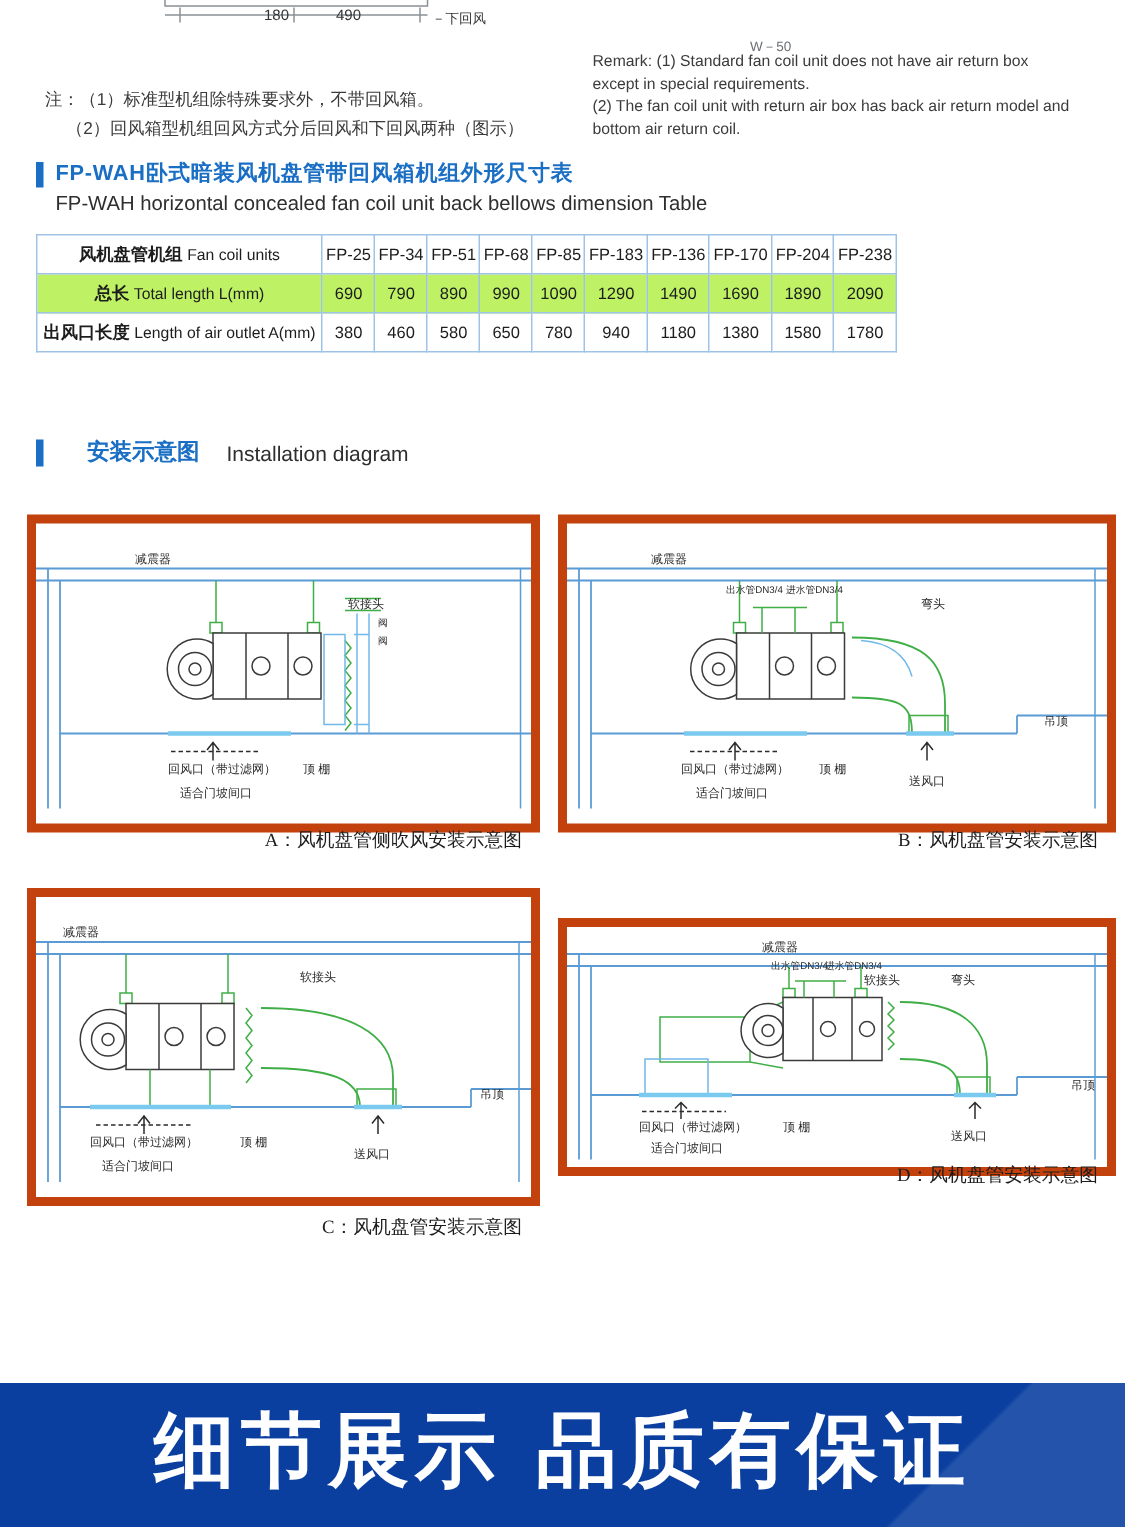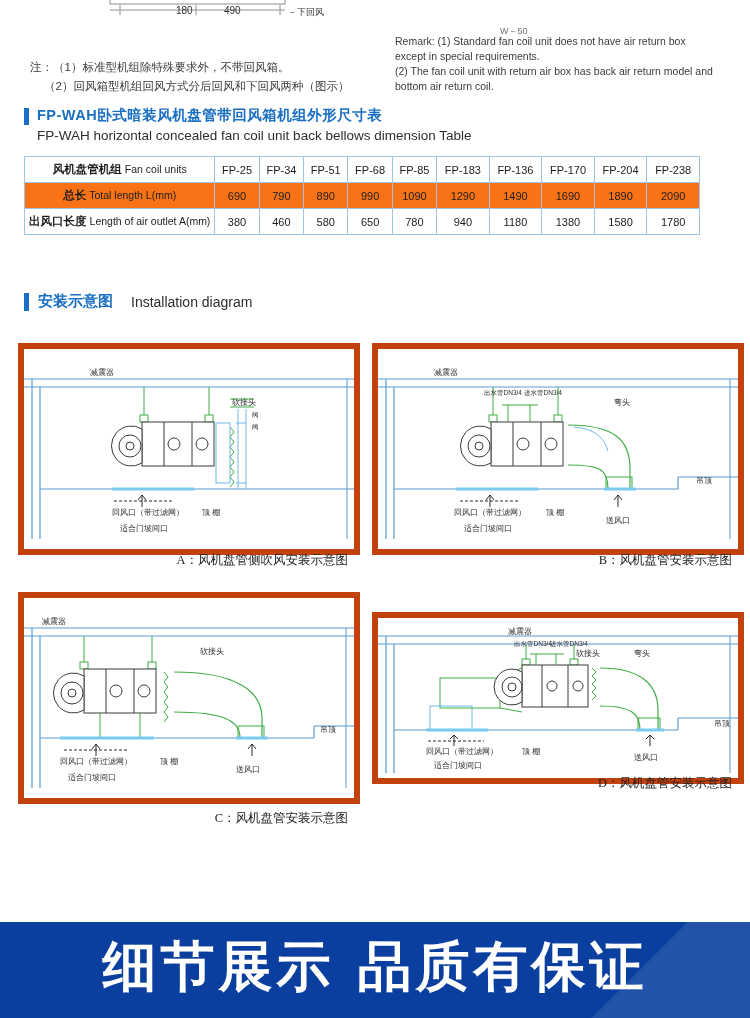--- a/index.html
+++ b/index.html
@@ -17,29 +17,29 @@
   .tiny-dim{position:absolute;font-size:10px;color:#333;}
 
   
   .sec-head{position:absolute;display:flex;align-items:flex-start;}
   .sec-bar{width:5px;height:17px;background:#1a6fc4;margin-right:8px;margin-top:2px;}
   .sec-cn{font-size:14.5px;font-weight:bold;color:#1a6fc4;letter-spacing:.5px;}
   .sec-en{font-size:13.5px;color:#2e2e2e;margin-top:3px;}
 
   .sec-head2{position:absolute;display:flex;align-items:center;}
   .sec-bar2{width:5px;height:18px;background:#1a6fc4;margin-right:9px;}
-  .sec-cn2{font-size:15px;font-weight:bold;color:#1a6fc4;}
+  .sec-cn2{font-size:15px;font-weight:bold;color:#1a6fc4;margin-left:20px;}
   .sec-en2{font-size:14px;color:#2e2e2e;margin-left:18px;}
 
   
-  table.dim{position:absolute;left:24px;top:156px;border-collapse:collapse;width:676px;
+  table.dim{position:absolute;left:24px;top:156px;border-collapse:collapse;width:574px;
             font-size:11px;color:#1d1d1d;}
   table.dim td{border:1px solid #9fc3e6;height:23px;text-align:center;white-space:nowrap;}
   table.dim td.lbl{text-align:center;width:172px;padding:0 4px;}
-  table.dim tr.alt td{background:#f97316;}
+  table.dim tr.alt td{background:#bef264;}
   .lbl-cn{font-weight:bold;font-size:11.5px;}
   .lbl-en{font-size:10.5px;}
 
   
   .diagram{position:absolute;border:6px solid #c2410c;background:#fff;}
   .dcap{position:absolute;font-size:12.5px;color:#1d1d1d;text-align:right;font-family:Liberation Serif, serif;}
 
   .dlabel{position:absolute;font-size:8px;color:#2b2b2b;white-space:nowrap;}
   .dlabel-sm{position:absolute;font-size:6.5px;color:#2b2b2b;white-space:nowrap;}
 

